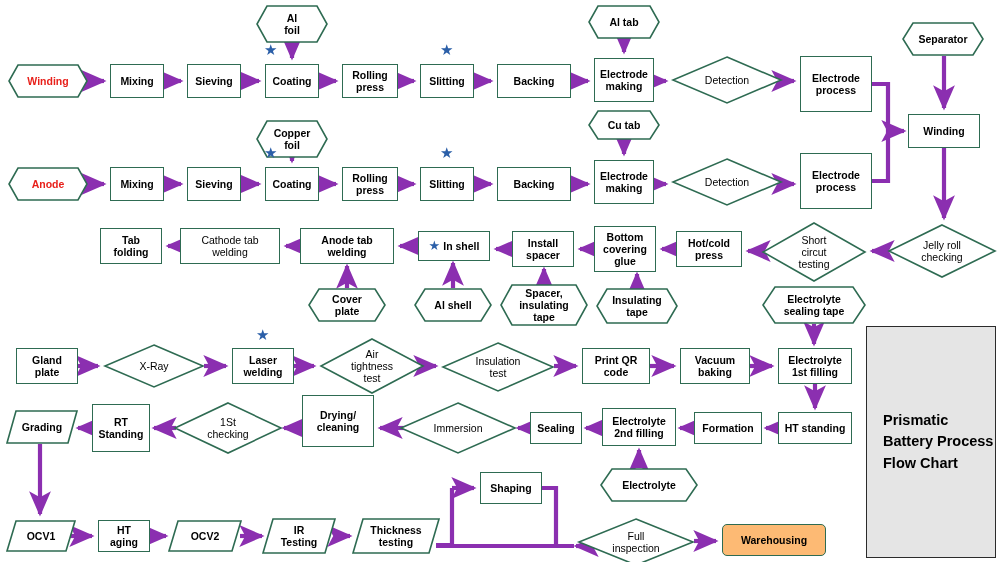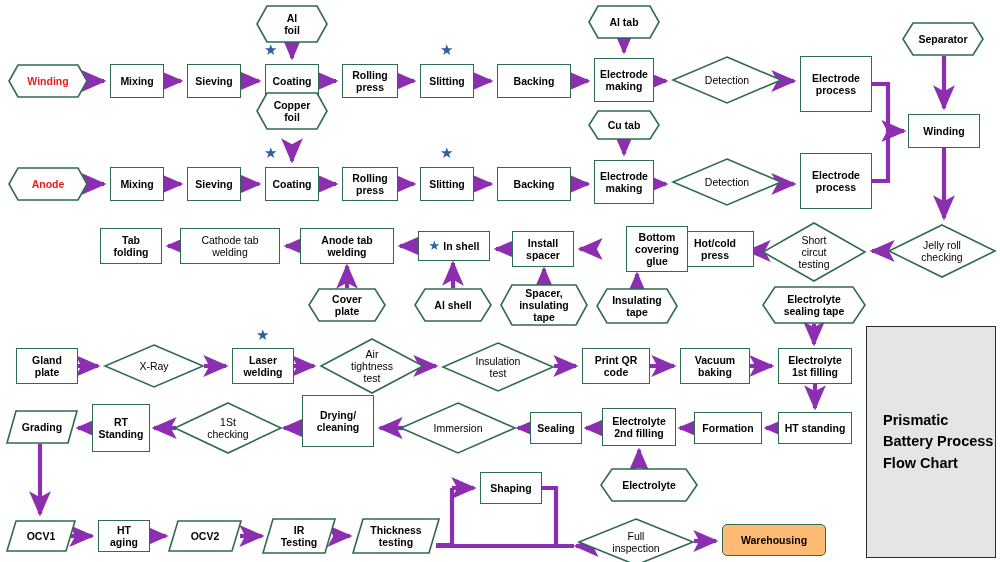--- a/index.html
+++ b/index.html
@@ -197,21 +197,21 @@
     <svg width="80" height="34" viewBox="0 0 80 34">
         <polygon points="10,1 70,1 79,17 70,33 10,33 1,17" fill="#fff" stroke="#2e6b52" stroke-width="1.6"></polygon>
       </svg>
     <div class="shapelabel red">Anode</div>
   </div>
 
   <div class="node rect" style="left:110px;top:167px;width:54px;height:34px;">Mixing</div>
 
   <div class="node rect" style="left:187px;top:167px;width:54px;height:34px;">Sieving</div>
 
-  <div class="shapewrap hex" style="left:256px;top:92px;width:72px;height:38px;">
+  <div class="shapewrap hex" style="left:256px;top:120px;width:72px;height:38px;">
     <svg width="72" height="38" viewBox="0 0 72 38">
         <polygon points="11,1 61,1 71,19 61,37 11,37 1,19" fill="#fff" stroke="#2e6b52" stroke-width="1.6"></polygon>
       </svg>
     <div class="shapelabel">
       <span><span>Copper</span><br><span>foil</span></span>
     </div>
   </div>
 
   <div class="node rect" style="left:265px;top:167px;width:54px;height:34px;">Coating</div>
   <div class="star" style="left:264px;top:145px;">★</div>
@@ -258,25 +258,25 @@
 
   <div class="shapewrap dia" style="left:762px;top:222px;width:104px;height:60px;">
     <svg width="104" height="60" viewBox="0 0 104 60">
         <polygon points="52,1 103,30 52,59 1,30" fill="#fff" stroke="#2e6b52" stroke-width="1.6"></polygon>
       </svg>
     <div class="shapelabel lbl-norm">
         <span>Short<br>circut<br>testing</span>
       </div>
   </div>
 
-  <div class="node rect" style="left:676px;top:231px;width:78px;height:36px;">
+  <div class="node rect" style="left:676px;top:231px;width:66px;height:36px;">
       <span>Hot/cold<br>press</span>
     </div>
 
-  <div class="node rect" style="left:594px;top:226px;width:62px;height:46px;margin-left:32px;">
+  <div class="node rect" style="left:594px;top:226px;width:62px;height:46px;">
       <span>Bottom<br>covering<br>glue</span>
     </div>
 
   <div class="node rect" style="left:512px;top:231px;width:62px;height:36px;">
       <span>Install<br>spacer</span>
     </div>
 
   <div class="node rect" style="left:418px;top:231px;width:72px;height:30px;">
     <span class="instar">★</span>
     <span>In shell</span>

